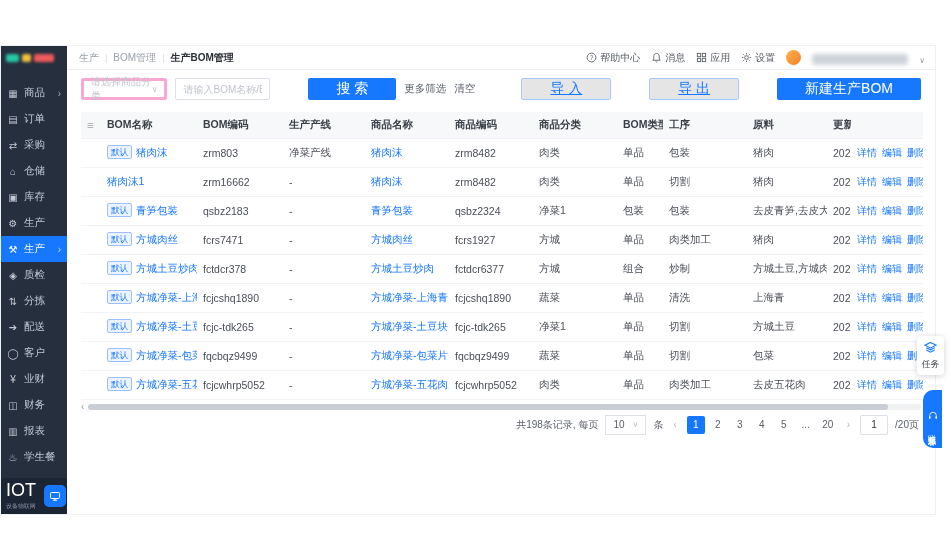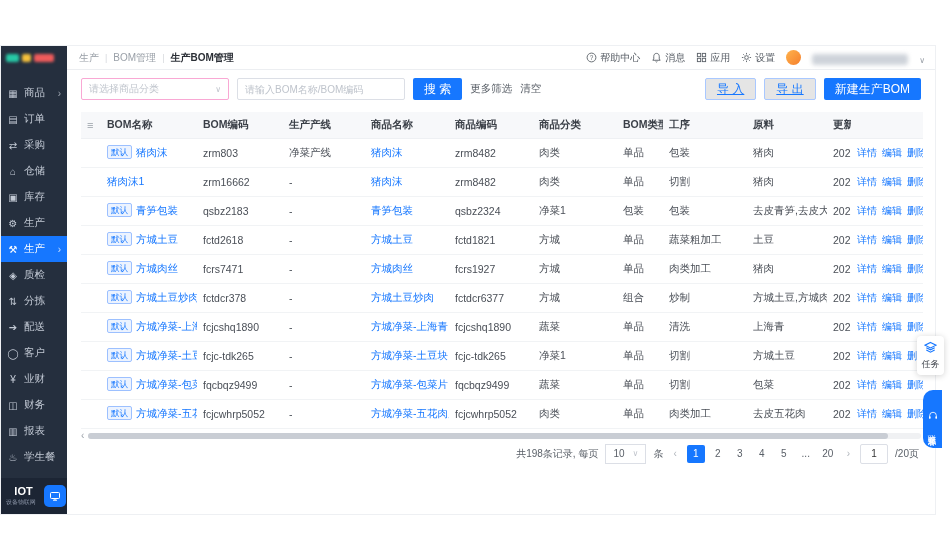--- a/index.html
+++ b/index.html
@@ -12,47 +12,47 @@
   .logo { height:24px; display:flex; align-items:center; gap:3px; padding:0 5px; }
   .lb { height:8px; border-radius:2px; filter:blur(1.6px); display:inline-block; }
   .b1 { width:13px; background:#27c8a6; } .b2 { width:9px; background:#f5c03c; } .b3 { width:20px; background:#ef5b5b; }
   .menu { flex:1; padding-top:10px; display:flex; flex-direction:column; }
   .side-item { height:26px; display:flex; align-items:center; padding:0 6px; gap:5px; font-size:10.5px; color:#c2c9d4; cursor:pointer; }
   .side-item.active { background:#1677ff; color:#fff; }
   .mi { width:12px; font-size:10px; text-align:center; flex:none; }
   .ml { flex:1; white-space:nowrap; overflow:hidden; }
   .ma { font-size:10px; opacity:.75; }
   .iot { height:36px; background:#1c2534; display:flex; align-items:center; padding:0 5px; gap:3px; }
-  .iot-title { font-weight:bold; font-size:11px; color:#fff; line-height:1.1;text-align:center; }
+  .iot-title { font-weight:normal; font-size:18px; color:#fff; line-height:1.1; }
   .iot-sub { font-size:7px; color:#8a93a6; white-space:nowrap; transform:scale(.85); transform-origin:left center; }
   .iot-badge { width:22px; height:22px; background:#1677ff; border-radius:5px; display:flex; align-items:center; justify-content:center; margin-left:auto; flex:none; cursor:pointer; }
 
   
   .main { flex:1; display:flex; flex-direction:column; background:#fff; min-width:0; }
   .topbar { height:24px; border-bottom:1px solid #eceef1; display:flex; align-items:center; padding:0 10px 0 12px; background:#fff; flex:none; }
   .crumbs { display:flex; align-items:center; gap:6px; font-size:10px; }
   .c-dim { color:#9aa0a8; cursor:pointer; } .sep { color:#d6d9dd; font-size:9px; } .c-cur { color:#2b2f36; font-weight:bold; }
   .top-actions { margin-left:auto; display:flex; align-items:flex-end; gap:11px; font-size:10px; color:#555b63; }
   .ta { display:flex; align-items:center; gap:3px; cursor:pointer; }
   .avatar { width:15px; height:15px; border-radius:50%; background:linear-gradient(135deg,#ffb34d,#f57f2c); flex:none; }
   .redacted { width:96px; height:11px; border-radius:3px; background:#ced3da; filter:blur(2px); }
   .dd { color:#9aa0a8; font-size:8px; cursor:pointer; }
 
   .tabs-row { display:flex; gap:24px; padding:0 14px; height:28px; align-items:flex-end; border-bottom:1px solid #e8eaed; background:#fff; flex:none; }
   .tab { padding:0 2px 7px; font-size:11.5px; color:#4a4f57; cursor:pointer; position:relative; }
   .tab.active { color:#1677ff; font-weight:bold; }
   .tab.active::after { content:""; position:absolute; left:0; right:0; bottom:-1px; height:2px; background:#1677ff; }
 
   .filter-row { display:flex; align-items:center; gap:8px; padding:8px 14px; background:#fff; flex:none; }
-  .select { width:148px; height:22px; border:1px solid #f9a8d4; border-radius:2px; display:flex; align-items:center; padding:0 7px; background:#fff; color:#bfc4cc; font-size:10px; cursor:pointer; }
+  .select { width:148px; height:22px; border:3px solid #f9a8d4; border-radius:2px; display:flex; align-items:center; padding:0 7px; background:#fff; color:#bfc4cc; font-size:10px; cursor:pointer; }
   .caret { margin-left:auto; font-size:8px; color:#c0c4cc; }
   .inputbox { width:168px; height:22px; border:1px solid #dcdfe6; border-radius:2px; background:#fff; display:flex; align-items:center; padding:0 7px; }
   .inputbox input { border:none; outline:none; width:100%; font-size:10px; color:#333; font-family:inherit; background:transparent; }
   ::placeholder { color:#bfc4cc; }
-  .btn { height:22px; border-radius:2px; border:none; font-size:12px; padding:0 11px; cursor:pointer; font-family:inherit; white-space:nowrap; }
+  .btn { height:22px; border-radius:2px; border:none; font-size:14px; padding:0 28px; cursor:pointer; font-family:inherit; white-space:nowrap;margin-left:30px; }
   .btn-primary { background:#1677ff; color:#fff; }
   .btn-ghost { background:#e5e5e5; border:1px solid #a9c8ff; color:#1677ff;text-decoration:underline; }
   .lnk { font-size:10.5px; cursor:pointer; text-decoration:none; color:#5a6068; white-space:nowrap; }
   .spacer { flex:1; }
 
   .table-wrap { padding:4px 14px 0; flex:none; }
   table.grid { border-collapse:collapse; table-layout:fixed; width:842px; }
   .grid th { background:#f7f8fa; font-weight:bold; font-size:10.5px; color:#3a3f47; text-align:left; padding:0 6px; height:26px; border-bottom:1px solid #eef0f3; white-space:nowrap; overflow:hidden; }
   .grid td { font-size:10.5px; color:#4a4f57; padding:0 6px; height:29px; border-bottom:1px solid #f1f3f5; white-space:nowrap; overflow:hidden; }
   .hicon { color:#9aa0a8; cursor:pointer; font-size:11px; }
@@ -343,38 +343,20 @@
               <td>包装</td>
               <td>去皮青笋,去皮大蒜</td>
               <td>202</td>
               <td class="ops">
                 <a>详情</a><a>编辑</a><a>删除</a>
               </td>
             </tr>
               <tr>
               <td></td>
               <td>
-                <span class="tag">默认</span><a class="blue">方城土豆</a>
-              </td>
-              <td>fctd2618</td>
-              <td>-</td>
-              <td><a class="blue">方城土豆</a></td>
-              <td>fctd1821</td>
-              <td>方城</td>
-              <td>单品</td>
-              <td>蔬菜粗加工</td>
-              <td>土豆</td>
-              <td>202</td>
-              <td class="ops">
-                <a>详情</a><a>编辑</a><a>删除</a>
-              </td>
-            </tr>
-              <tr>
-              <td></td>
-              <td>
                 <span class="tag">默认</span><a class="blue">方城肉丝</a>
               </td>
               <td>fcrs7471</td>
               <td>-</td>
               <td><a class="blue">方城肉丝</a></td>
               <td>fcrs1927</td>
               <td>方城</td>
               <td>单品</td>
               <td>肉类加工</td>
               <td>猪肉</td>

